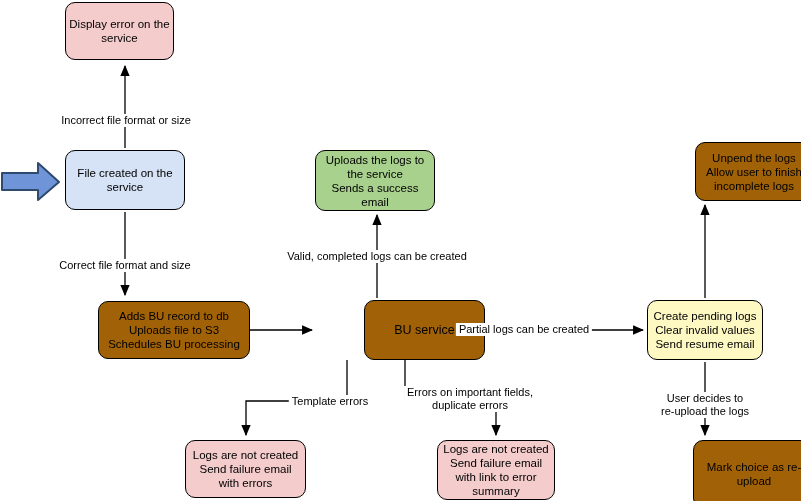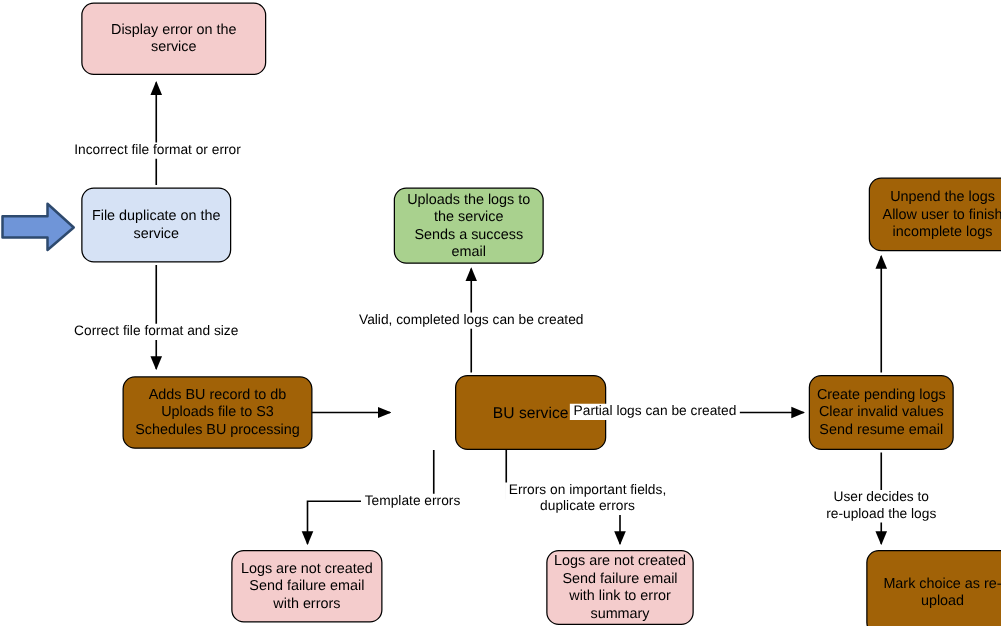--- a/index.html
+++ b/index.html
@@ -12,21 +12,21 @@
     position:absolute;box-sizing:border-box;
     border:1.6px solid #000;border-radius:10px;
     display:flex;align-items:center;justify-content:center;
     text-align:center;font-size:11.5px;line-height:14px;
     white-space:pre-line;padding:2px 3px;
   }
   .fill-white{background:#a16207;margin-left:48px;}
   .fill-pink{background:#F4CCCC;}
   .fill-blue{background:#D6E2F5;}
   .fill-green{background:#A9D18E;}
-  .fill-yellow{background:#a16207;}
+  .fill-yellow{background:#fef9c3;}
   .elabel{
     position:absolute;transform:translateX(-50%);
     background:#ffffff;font-size:11px;line-height:13px;
     text-align:center;white-space:pre-line;padding:0 3px;
   }
 </style>
 </head>
 <body>
 
 <div id="canvas">
@@ -44,24 +44,24 @@
     <path d="M125,212 L125,295" stroke="#000" stroke-width="1.3" fill="none" marker-end="url(#arrow)"></path>
     <path d="M202,330 L312,330" stroke="#000" stroke-width="1.3" fill="none" marker-end="url(#arrow)"></path>
     <path d="M377,298 L377,215" stroke="#000" stroke-width="1.3" fill="none" marker-end="url(#arrow)"></path>
     <path d="M437,330 L643,330" stroke="#000" stroke-width="1.3" fill="none" marker-end="url(#arrow)"></path>
     <path d="M705,298 L705,205" stroke="#000" stroke-width="1.3" fill="none" marker-end="url(#arrow)"></path>
     <path d="M705,362 L705,435" stroke="#000" stroke-width="1.3" fill="none" marker-end="url(#arrow)"></path>
     <path d="M347,360 L347,401 L246,401 L246,435" stroke="#000" stroke-width="1.3" fill="none" marker-end="url(#arrow)"></path>
     <path d="M405,360 L405,399 L496,399 L496,435" stroke="#000" stroke-width="1.3" fill="none" marker-end="url(#arrow)"></path>
   </svg>
 
-  <div class="node fill-pink" style="left:65px;top:2px;width:148px;height:58px">Display error on the
+  <div class="node fill-pink" style="left:65px;top:2px;width:109px;height:58px">Display error on the
 service</div>
 
-  <div class="node fill-blue" style="left:65px;top:150px;width:120px;height:60px">File duplicate on the
+  <div class="node fill-blue" style="left:65px;top:150px;width:120px;height:60px">File created on the
 service</div>
 
   <div class="node fill-white" style="left:50px;top:301px;width:152px;height:58px">Adds BU record to db
 Uploads file to S3
 Schedules BU processing</div>
 
   <div class="node fill-white" style="left:316px;top:300px;width:121px;height:60px;font-size:12.5px">BU service</div>
 
   <div class="node fill-green" style="left:315px;top:150px;width:120px;height:61px">Uploads the logs to
 the service
@@ -81,21 +81,21 @@
 
   <div class="node fill-pink" style="left:185px;top:440px;width:121px;height:58px">Logs are not created
 Send failure email
 with errors</div>
 
   <div class="node fill-pink" style="left:437px;top:440px;width:118px;height:60px">Logs are not created
 Send failure email
 with link to error
 summary</div>
 
-  <div class="elabel" style="left:126px;top:114px">Incorrect file format or error</div>
+  <div class="elabel" style="left:126px;top:114px">Incorrect file format or size</div>
 
   <div class="elabel" style="left:125px;top:259px">Correct file format and size</div>
 
   <div class="elabel" style="left:524px;top:323px">Partial logs can be created</div>
 
   <div class="elabel" style="left:377px;top:250px">Valid, completed logs can be created</div>
 
   <div class="elabel" style="left:330px;top:395px">Template errors</div>
 
   <div class="elabel" style="left:470px;top:386px">Errors on important fields,

